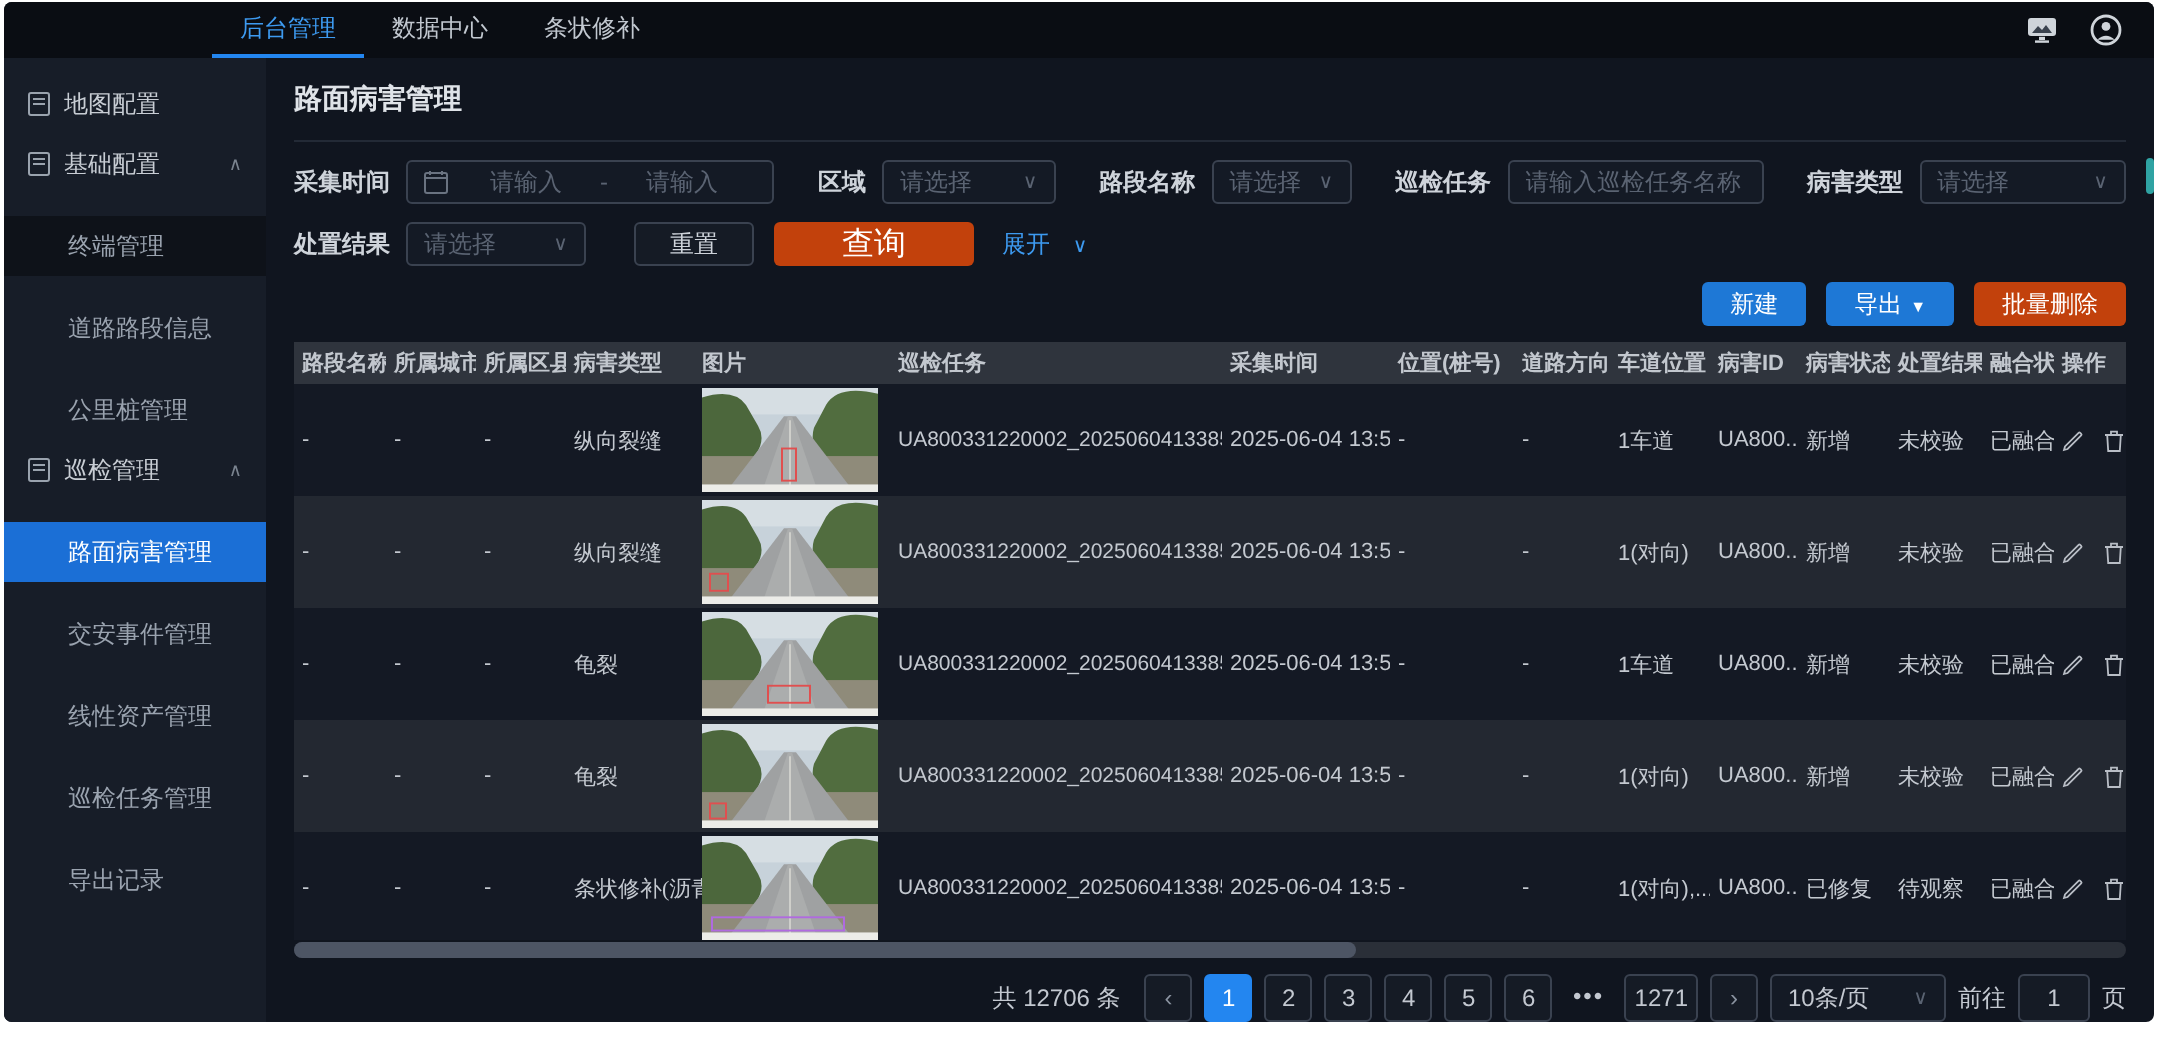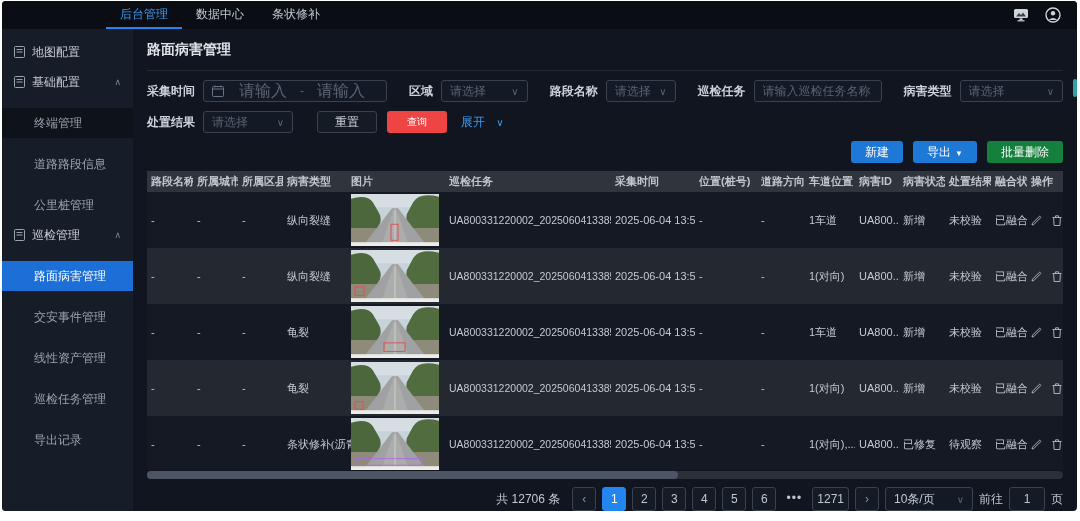--- a/index.html
+++ b/index.html
@@ -28,40 +28,40 @@
 
   
   .page-title { font-size:14px; font-weight:700; color:#dfe3e8; padding:8px 0 11px 0; border-bottom:1px solid #232a36; }
 
   
   .frow { display:flex; align-items:center; margin-top:9px; font-size:12px; }
   .flabel { font-weight:700; color:#ced3da; margin-right:8px; white-space:nowrap; }
   .ml { margin-left:22px; }
   .ctrl { height:22px; border:1px solid #3a4250; background:#141a25; border-radius:3px; display:inline-flex; align-items:center; padding:0 8px; }
   .datebox { width:226px; }
-  .dinput { background:transparent; border:none; outline:none; color:#8a93a0; width:74px; font-size:16px; text-align:center; font-family:inherit; }
+  .dinput { background:transparent; border:none; outline:none; color:#8a93a0; width:74px; font-size:12px; text-align:center; font-family:inherit; }
   .dinput::placeholder { color:#5a6372; }
   .dsep { color:#5a6372; }
   .cal { display:inline-flex; margin-right:2px; }
   .select { justify-content:space-between; }
   .ph { color:#5a6372; }
   .chev { color:#5a6372; font-size:10px; margin-left:8px; }
   .w108{width:108px;} .w86{width:86px;} .w130{width:130px;} .w90{width:90px;}
   .tinput { height:22px; border:1px solid #3a4250; background:#141a25; border-radius:3px; color:#8a93a0; width:128px; font-size:12px; padding:0 8px; outline:none; font-family:inherit; }
   .tinput::placeholder { color:#5a6372; }
   .btn-reset { height:22px; padding:0 17px; margin-left:24px; background:#151b25; border:1px solid #3a4250; color:#ced3da; border-radius:3px; font-size:12px; cursor:pointer; font-family:inherit; }
-  .btn-query { height:22px; padding:0 20px; margin-left:10px; background:#ef4444; border:none; color:#fff; border-radius:3px; font-size:10px; cursor:pointer; font-family:inherit; }
+  .btn-query { height:22px; padding:0 34px; margin-left:10px; background:#c2410c; border:none; color:#fff; border-radius:3px; font-size:16px; cursor:pointer; font-family:inherit; }
   .expand-link { color:#3d9af0; margin-left:14px; cursor:pointer; }
   .expand-link .chev { color:#3d9af0; }
 
   
   .toolbar { display:flex; justify-content:flex-end; gap:10px; margin:8px 0 8px 0; }
   .btn { height:22px; padding:0 14px; border-radius:3px; font-size:12px; color:#fff; border:none; cursor:pointer; font-family:inherit; }
   .btn.blue { background:#1e78d6; }
-  .btn.red { background:#15803d; }
+  .btn.red { background:#c2410c; }
   .caret { font-size:8px; margin-left:4px; }
 
   
   .thead { display:flex; align-items:center; height:22px; background:#2f343d; }
   .th { font-size:11px; font-weight:700; color:#c2c7ce; white-space:nowrap; overflow:hidden; padding-left:4px; flex-shrink:0; }
   .tbody { height:285px; overflow:hidden; }
   .tr { display:flex; align-items:center; height:56px; }
   .tr.odd { background:#141924; }
   .tr.even { background:#232831; }
   .td { font-size:11px; color:#c4c9d0; white-space:nowrap; overflow:hidden; padding-left:4px; flex-shrink:0; }

